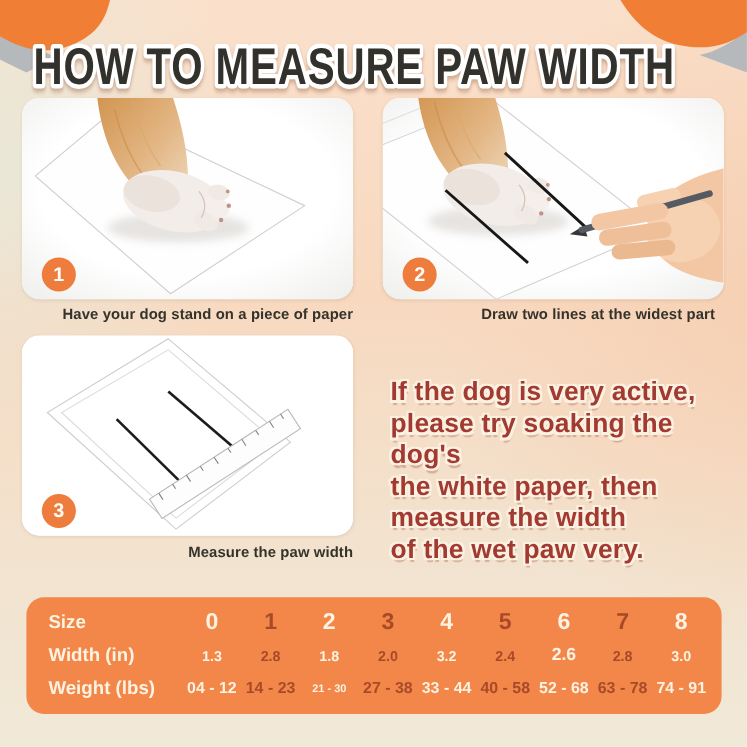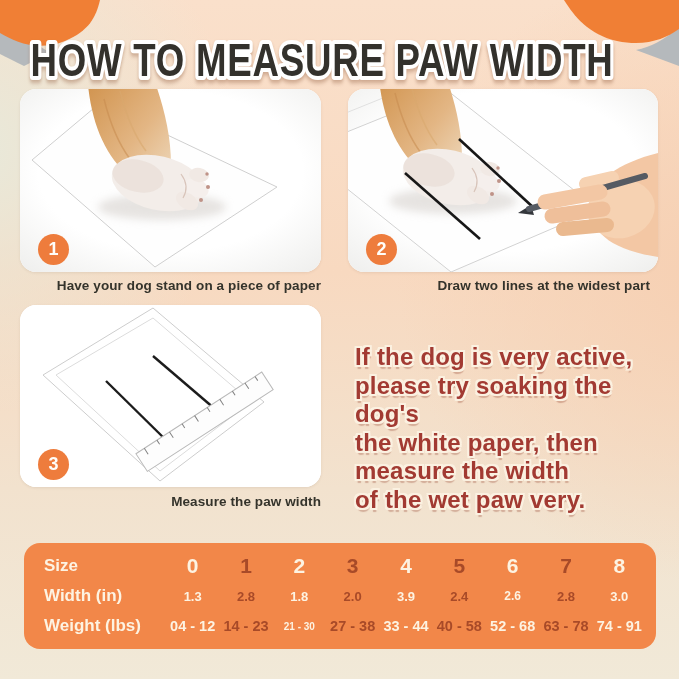--- a/index.html
+++ b/index.html
@@ -196,23 +196,23 @@
     <div class="t-cell vd" style="font-size:21px">5</div>
     <div class="t-cell vl" style="font-size:21px">6</div>
     <div class="t-cell vd" style="font-size:21px">7</div>
     <div class="t-cell vl" style="font-size:21px">8</div>
 
     <div class="t-label">Width (in)</div>
     <div class="t-cell vl" style="font-size:13px">1.3</div>
     <div class="t-cell vd" style="font-size:13px">2.8</div>
     <div class="t-cell vl" style="font-size:13px">1.8</div>
     <div class="t-cell vd" style="font-size:13px">2.0</div>
-    <div class="t-cell vl" style="font-size:13px">3.9</div>
+    <div class="t-cell vl" style="font-size:13px">3.2</div>
     <div class="t-cell vd" style="font-size:13px">2.4</div>
-    <div class="t-cell vl" style="font-size:12px">2.6</div>
+    <div class="t-cell vl" style="font-size:16px">2.6</div>
     <div class="t-cell vd" style="font-size:13px">2.8</div>
     <div class="t-cell vl" style="font-size:13px">3.0</div>
 
     <div class="t-label">Weight (lbs)</div>
     <div class="t-cell vl" style="font-size:14.5px">04 - 12</div>
     <div class="t-cell vd" style="font-size:14.5px">14 - 23</div>
     <div class="t-cell vl" style="font-size:10px">21 - 30</div>
     <div class="t-cell vd" style="font-size:14.5px">27 - 38</div>
     <div class="t-cell vl" style="font-size:14.5px">33 - 44</div>
     <div class="t-cell vd" style="font-size:14.5px">40 - 58</div>

